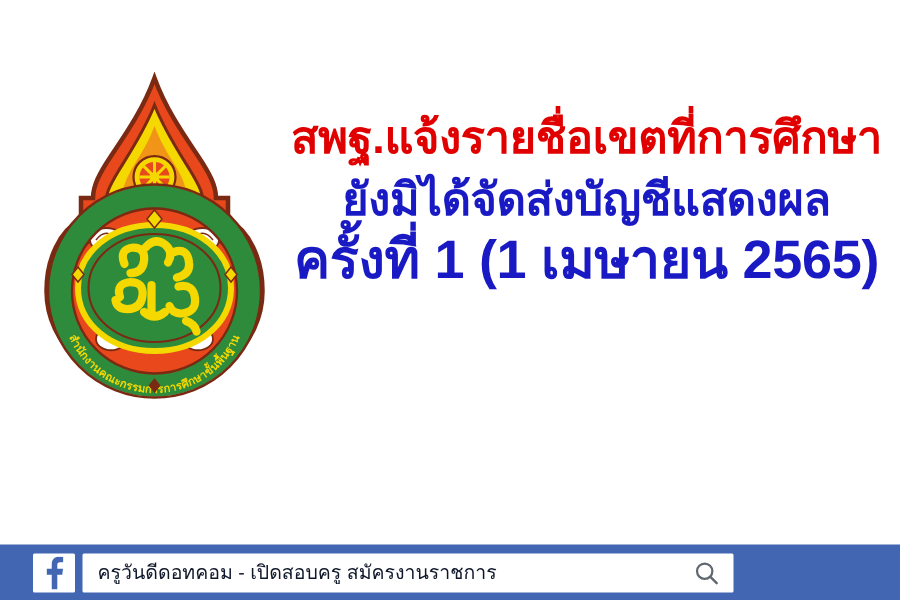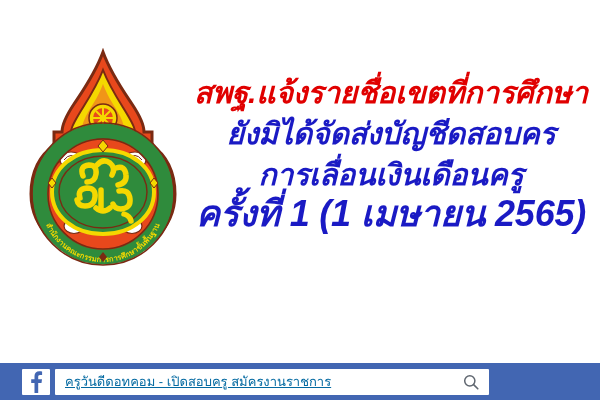--- a/index.html
+++ b/index.html
@@ -37,21 +37,20 @@
     height: 100%;
   }
 
   
   #headline {
     position: absolute;
     left: 186px;
     top: 72px;
     width: 410px;
     text-align: center;
-    font-style: italic;
   }
   .hl-line {
     display: block;
     white-space: nowrap;
     font-weight: bold;
     letter-spacing: -0.2px;
   }
   .hl-1 {
     color: #e00000;
     font-size: 30px;
@@ -99,27 +98,26 @@
     background: #ffffff;
     border-radius: 1px;
     display: flex;
     align-items: center;
     flex: 0 0 auto;
     overflow: hidden;
   }
   #fb-search-text {
     flex: 1 1 auto;
     padding-left: 10px;
-    color: #0369a1;
+    color: #0f172a;
     font-size: 13px;
     line-height: 26px;
     white-space: nowrap;
     overflow: hidden;
     text-overflow: ellipsis;
-    text-decoration: underline;
   }
   #fb-search-icon {
     flex: 0 0 auto;
     width: 36px;
     display: flex;
     align-items: center;
     justify-content: center;
   }
   #fb-search-icon svg { display: block; }
 </style>
@@ -230,22 +228,21 @@
         <path d="M75 92 l5 6 -5 6 -5 -6 Z"></path>
         <path d="M24 130 l4 5 -4 5 -4 -5 Z"></path>
         <path d="M126 130 l4 5 -4 5 -4 -5 Z"></path>
       </g>
       <path d="M75 204 l4 5 -4 5 -4 -5 Z" fill="#7a2a12"></path>
     </svg>
   </div>
 
   <div id="headline">
     <span class="hl-line hl-1">สพฐ.แจ้งรายชื่อเขตที่การศึกษา</span>
-    <span class="hl-line hl-2">ยังมิได้จัดส่งบัญชีดสอบคร</span>
-    <span class="hl-line hl-3">การเลื่อนเงินเดือนครู</span>
+    <span class="hl-line hl-2">ยังมิได้จัดส่งบัญชีแสดงผล</span>
     <span class="hl-line hl-4">ครั้งที่ 1 (1 เมษายน 2565)</span>
   </div>
 
   <div id="fb-bar">
 
     <div id="fb-logo">
       <svg width="16" height="22" viewBox="0 0 16 22" xmlns="http://www.w3.org/2000/svg" aria-hidden="true">
         <path d="M10.2 22V12.1h3.3l0.5-3.9h-3.8V5.8c0-1.1 0.3-1.9 1.9-1.9h2V0.4C13.8 0.3 12.6 0.2 11.3 0.2
                  C8.5 0.2 6.5 1.9 6.5 5.1v3.1H3.2v3.9h3.3V22H10.2z" fill="#4266b2"></path>
       </svg>

